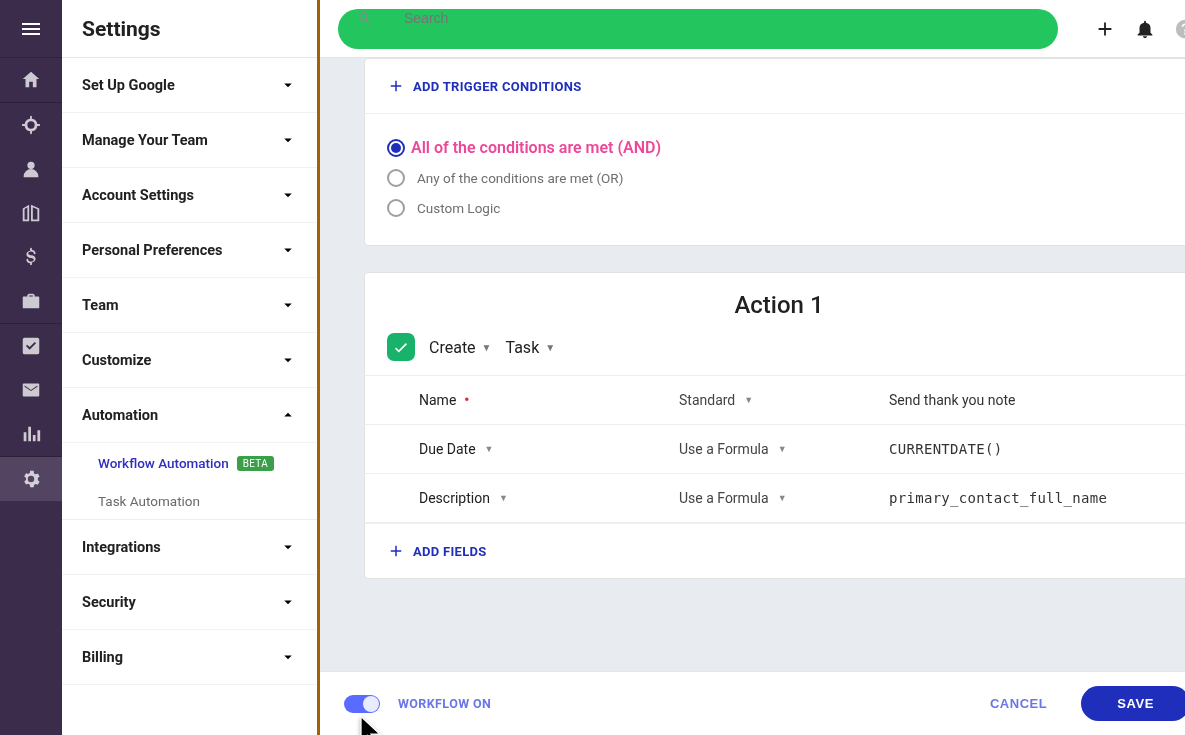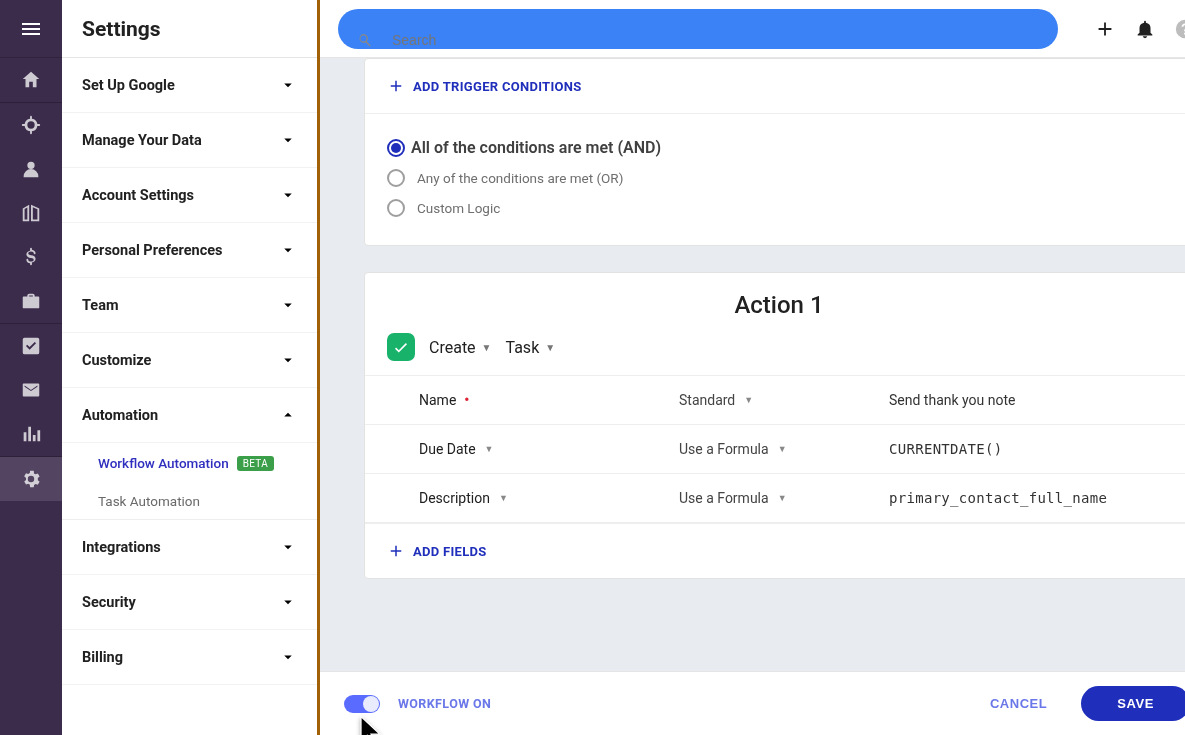--- a/index.html
+++ b/index.html
@@ -22,37 +22,37 @@
   .side-row { display: flex; align-items: center; justify-content: space-between; padding: 18px 20px; font-size: 14.5px; font-weight: 700; cursor: pointer; border-bottom: 1px solid #f2f2f2; }
   .side-row .chev { width: 18px; height: 18px; }
   .side-sub { padding: 12px 20px 10px 36px; color: #6a6a6a; font-size: 13.5px; cursor: pointer; display: flex; align-items: flex-end; gap: 8px; }
   .side-sub.active { color: #2f2fbf; font-weight: 500; }
   .badge { background: #3a9f48; color: #fff; font-size: 10px; font-weight: 400; padding: 2px 6px; border-radius: 3px; letter-spacing: .3px; }
   .side-sep { height: 1px; background: #eee; }
 
   
   .main { flex: 1; display: flex; flex-direction: column; background: #e8ebef; }
   .topbar { height: 58px; background: #fff; display: flex; align-items: center; padding: 0 18px; gap: 18px; border-bottom: 1px solid #e5e5e5; }
-  .search { flex: 0 0 720px; height: 40px; background: #3b82f6; border-radius: 20px; display: flex; align-items: flex-end; padding: 0 18px; color: #888; gap: 16px; }
+  .search { flex: 0 0 720px; height: 40px; background: #22c55e; border-radius: 20px; display: flex; align-items: flex-start; padding: 0 18px; color: #888; gap: 28px; }
   .search svg { width: 18px; height: 18px; fill: #888; }
   .search-input { flex: 1; border: none; background: transparent; font-size: 14px; outline: none; color: #333; }
   .topbar-spacer { flex: 1; }
   .topbar-icon { width: 22px; height: 22px; display: flex; align-items: center; justify-content: center; cursor: pointer; }
   .topbar-icon svg { width: 22px; height: 22px; fill: #212121; }
   .topbar-icon.help svg { fill: #bdbdbd; }
 
   .content { flex: 1; overflow: auto; padding: 0 20px 0 44px; position: relative; }
 
   .card { background: #fff; border: 1px solid #e2e2e2; border-radius: 4px; margin-bottom: 26px; }
   .card-link-row { padding: 18px 22px; display: flex; align-items: center; gap: 8px; color: #1f2fbb; font-weight: 700; font-size: 13px; letter-spacing: .3px; cursor: pointer; border-bottom: 1px solid #eee; }
   .card-link-row svg { width: 18px; height: 18px; fill: #1f2fbb; }
   .card-section { padding: 18px 22px 22px; }
   .card-section h4 { margin: 0 0 14px 0; font-size: 15px; font-weight: 600; }
   .radio-row { display: flex; align-items: center; gap: 12px; padding: 6px 0; font-size: 13.5px; color: #6f6f6f; cursor: pointer; }
-  .radio-row.sel { color: #404040; font-weight: 600; }
+  .radio-row.sel { color: #ec4899; font-weight: 600; }
   .radio-ring { width: 18px; height: 18px; border: 2px solid #9e9e9e; border-radius: 50%; display: inline-flex; align-items: center; justify-content: center; flex-shrink: 0; }
   .radio-row.sel .radio-ring { border-color: #1f2fbb; }
   .radio-dot { width: 10px; height: 10px; border-radius: 50%; background: #1f2fbb; }
 
   .action-head { padding: 18px 22px 14px; }
   .action-title { font-size: 24px; font-weight: 500; margin: 0 0 14px 0; text-align: center; }
   .action-row { display: flex; align-items: center; gap: 14px; }
   .check-badge { width: 28px; height: 28px; border-radius: 7px; background: #18b26b; display: flex; align-items: center; justify-content: center; }
   .check-badge svg { width: 18px; height: 18px; fill: #fff; }
   .sel { display: flex; align-items: center; gap: 6px; font-size: 16px; cursor: pointer; }
@@ -145,21 +145,21 @@
 <div class="side">
   <div class="side-head">Settings</div>
   <div class="side-list" id="side-list">
       <div class="side-row">
         <span>Set Up Google</span>
         <svg viewBox="0 0 24 24" class="chev">
           <path d="M7 10l5 5 5-5z"></path>
         </svg>
       </div>
       <div class="side-row">
-        <span>Manage Your Data</span>
+        <span>Manage Your Team</span>
         <svg viewBox="0 0 24 24" class="chev">
           <path d="M7 10l5 5 5-5z"></path>
         </svg>
       </div>
       <div class="side-row">
         <span>Account Settings</span>
         <svg viewBox="0 0 24 24" class="chev">
           <path d="M7 10l5 5 5-5z"></path>
         </svg>
       </div>

